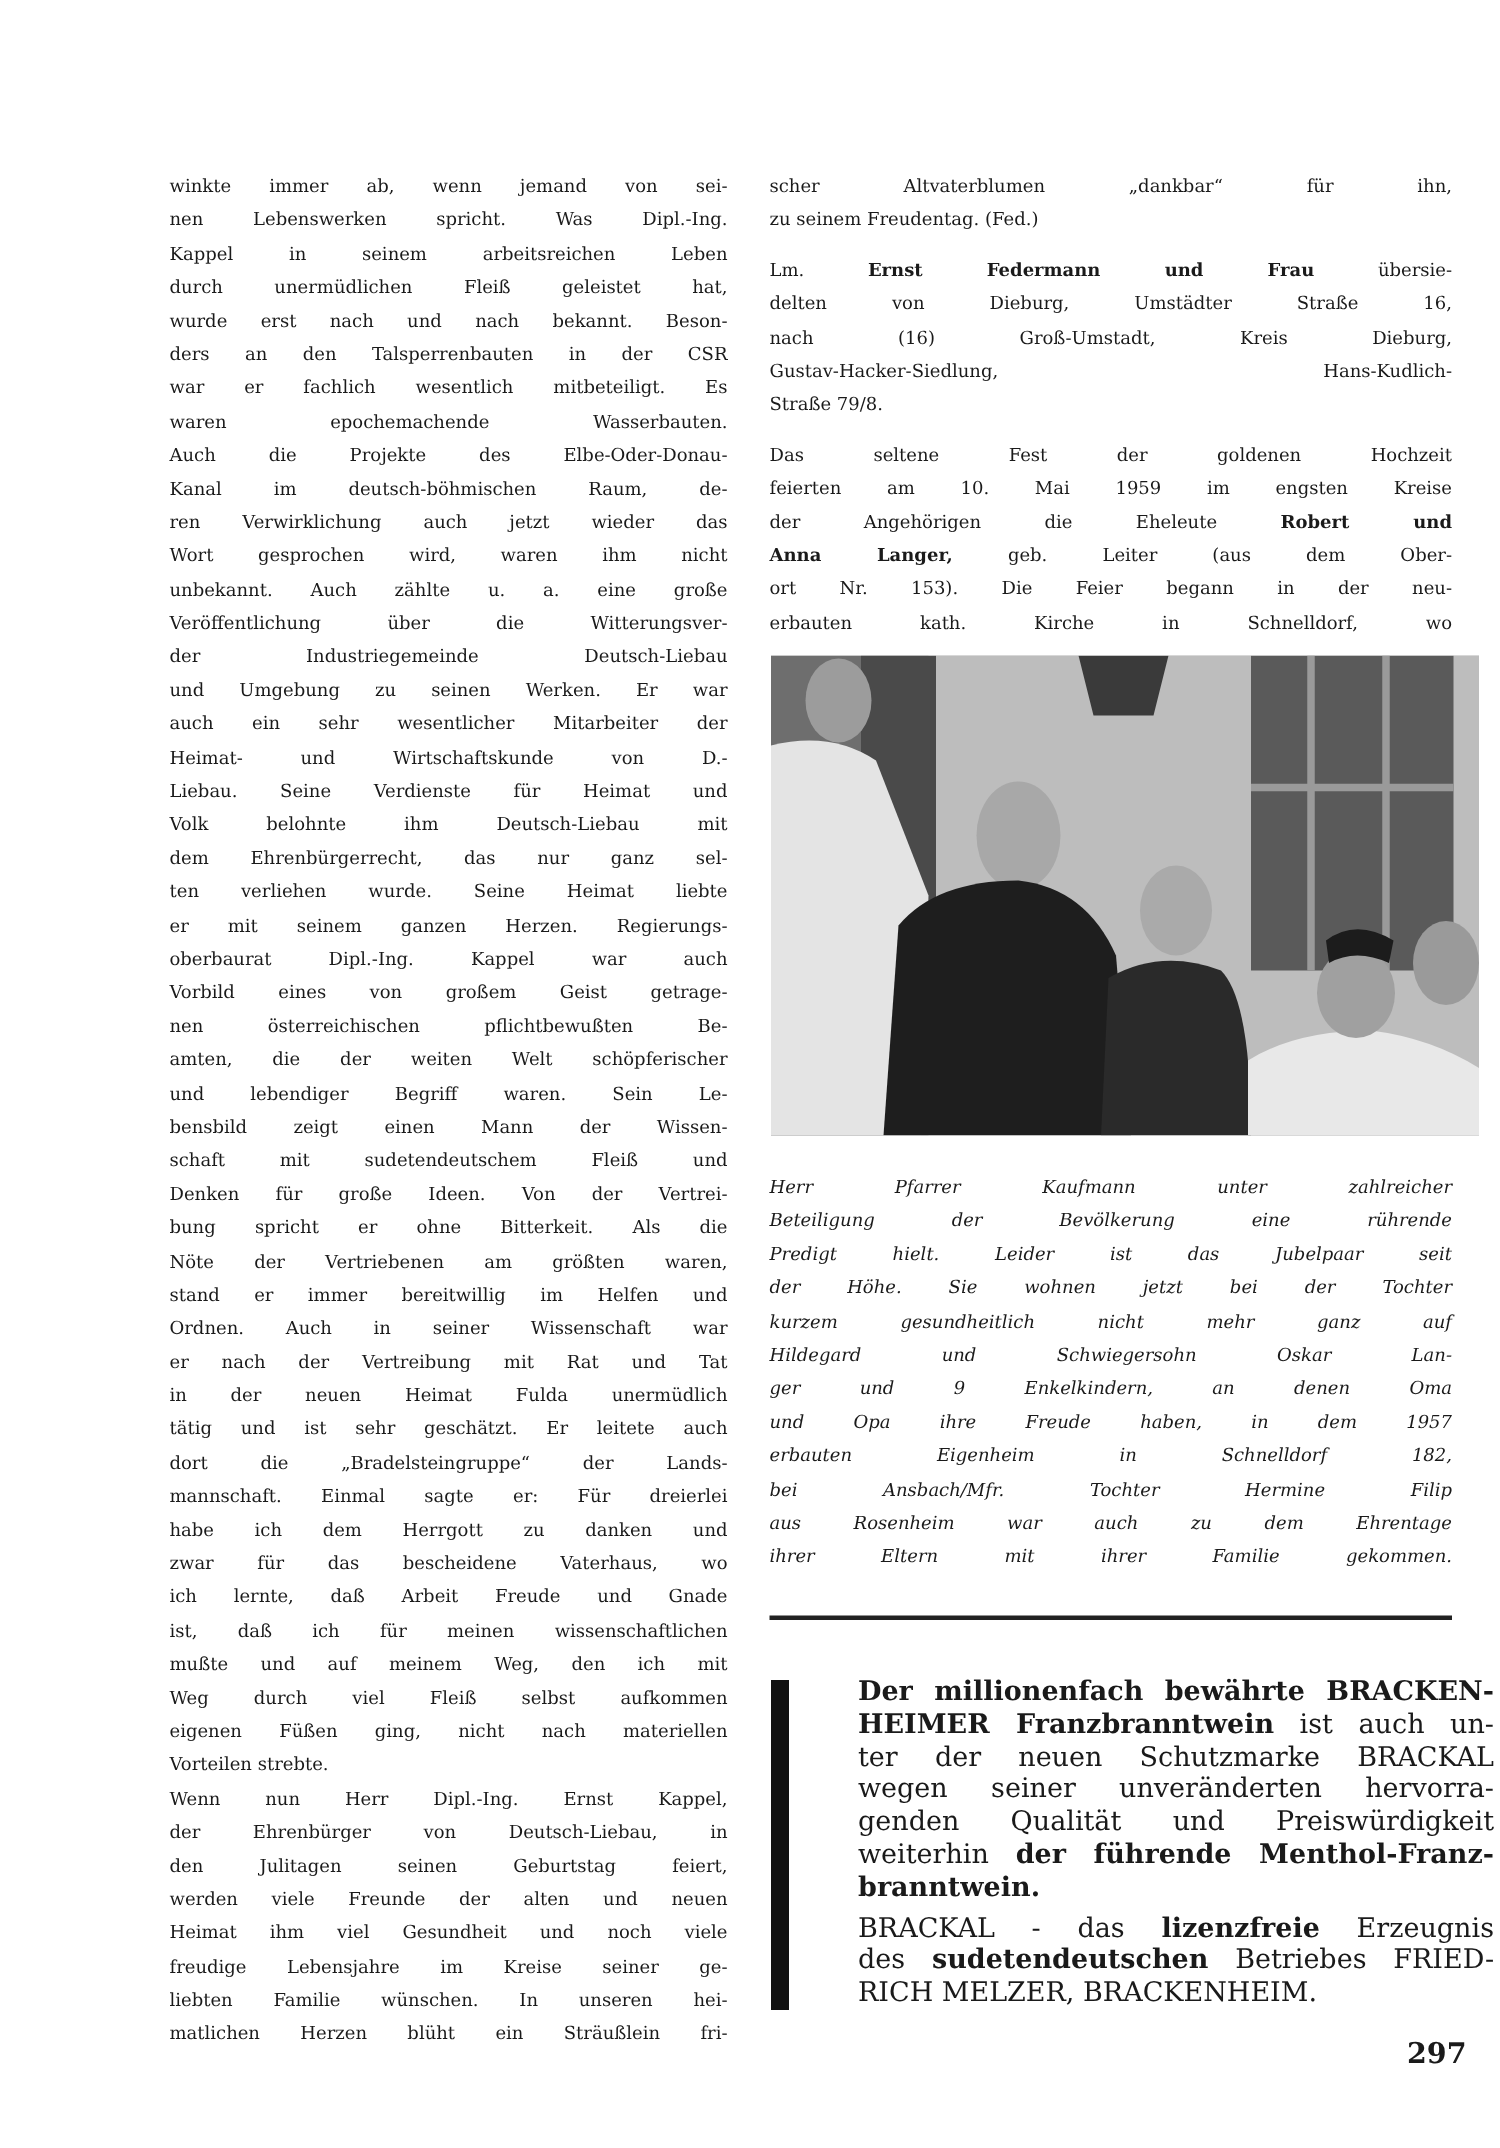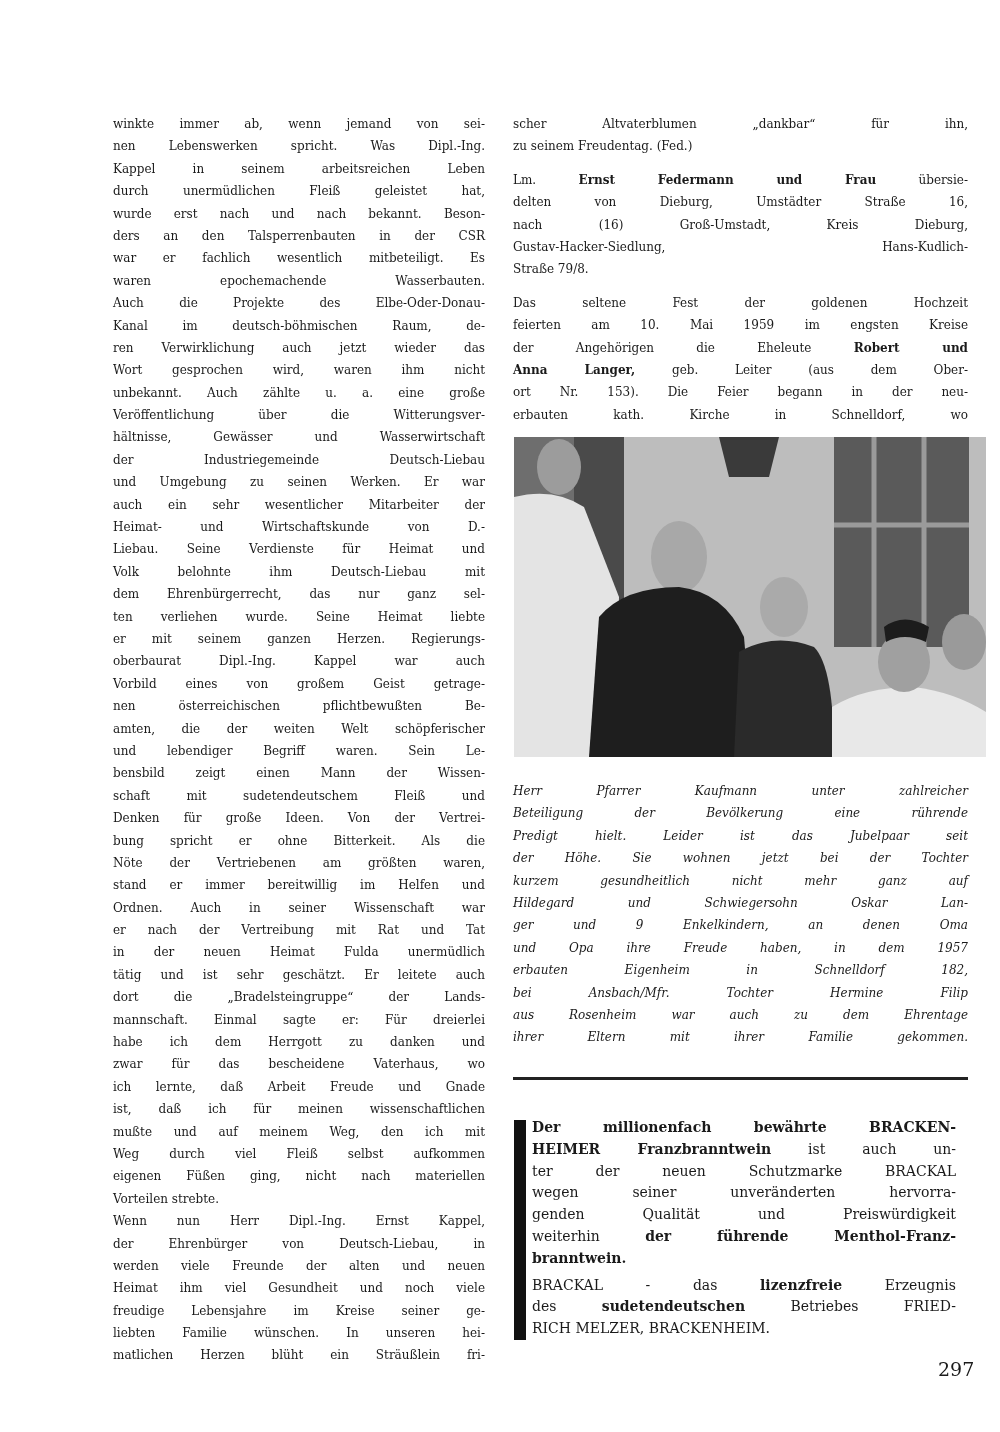--- a/index.html
+++ b/index.html
@@ -8,44 +8,43 @@
   .col { position:absolute; font-size:12px; line-height:22.4px; }
   .left { left:113px; top:113px; width:372px; }
   .right { left:513px; top:113px; width:455px; }
   .line { display:block; text-align:justify; text-align-last:justify; white-space:nowrap; height:22.4px; }
   .line.last { text-align-last:left; }
   .para-gap { height:11px; }
   b { font-weight:bold; }
   .photo { position:absolute; left:514px; top:437px; width:472px; height:320px; overflow:hidden; background:#b8b8b8; }
   .rule { position:absolute; left:513px; top:1077px; width:455px; height:3px; background:#222; }
   .ad-bar { position:absolute; left:514px; top:1120px; width:12px; height:220px; background:#111; }
-  .ad { position:absolute; left:532px; top:1117px; width:424px; font-size:14px; line-height:21.8px; }
+  .ad { position:absolute; left:572px; top:1117px; width:424px; font-size:18px; line-height:21.8px; }
   .ad .line { height:21.8px; }
-  .pagenum { position:absolute; left:938px; top:1358px; font-size:19px; font-weight:normal; }
+  .pagenum { position:absolute; left:938px; top:1358px; font-size:19px; font-weight:bold; }
 </style>
 </head>
 <body>
 
 <div class="col left" id="leftcol">
     <div>
       <span class="line">winkte immer ab, wenn jemand von sei-</span>
       <span class="line">nen Lebenswerken spricht. Was Dipl.-Ing.</span>
       <span class="line">Kappel in seinem arbeitsreichen Leben</span>
       <span class="line">durch unermüdlichen Fleiß geleistet hat,</span>
       <span class="line">wurde erst nach und nach bekannt. Beson-</span>
       <span class="line">ders an den Talsperrenbauten in der CSR</span>
       <span class="line">war er fachlich wesentlich mitbeteiligt. Es</span>
       <span class="line">waren epochemachende Wasserbauten.</span>
       <span class="line">Auch die Projekte des Elbe-Oder-Donau-</span>
       <span class="line">Kanal im deutsch-böhmischen Raum, de-</span>
       <span class="line">ren Verwirklichung auch jetzt wieder das</span>
       <span class="line">Wort gesprochen wird, waren ihm nicht</span>
       <span class="line">unbekannt. Auch zählte u. a. eine große</span>
       <span class="line">Veröffentlichung über die Witterungsver-</span>
-      <span class="line">hältnisse, Gewässer und Wasserwirtschaft</span>
       <span class="line">der Industriegemeinde Deutsch-Liebau</span>
       <span class="line">und Umgebung zu seinen Werken. Er war</span>
       <span class="line">auch ein sehr wesentlicher Mitarbeiter der</span>
       <span class="line">Heimat- und Wirtschaftskunde von D.-</span>
       <span class="line">Liebau. Seine Verdienste für Heimat und</span>
       <span class="line">Volk belohnte ihm Deutsch-Liebau mit</span>
       <span class="line">dem Ehrenbürgerrecht, das nur ganz sel-</span>
       <span class="line">ten verliehen wurde. Seine Heimat liebte</span>
       <span class="line">er mit seinem ganzen Herzen. Regierungs-</span>
       <span class="line">oberbaurat Dipl.-Ing. Kappel war auch</span>
@@ -70,20 +69,21 @@
       <span class="line">ich lernte, daß Arbeit Freude und Gnade</span>
       <span class="line">ist, daß ich für meinen wissenschaftlichen</span>
       <span class="line">mußte und auf meinem Weg, den ich mit</span>
       <span class="line">Weg durch viel Fleiß selbst aufkommen</span>
       <span class="line">eigenen Füßen ging, nicht nach materiellen</span>
       <span class="line last">Vorteilen strebte.</span>
     </div>
     <div>
       <span class="line">Wenn nun Herr Dipl.-Ing. Ernst Kappel,</span>
       <span class="line">der Ehrenbürger von Deutsch-Liebau, in</span>
+      <span class="line">den Julitagen seinen Geburtstag feiert,</span>
       <span class="line">werden viele Freunde der alten und neuen</span>
       <span class="line">Heimat ihm viel Gesundheit und noch viele</span>
       <span class="line">freudige Lebensjahre im Kreise seiner ge-</span>
       <span class="line">liebten Familie wünschen. In unseren hei-</span>
       <span class="line">matlichen Herzen blüht ein Sträußlein fri-</span>
     </div>
   </div>
 
 <div class="col right">
   <div>

